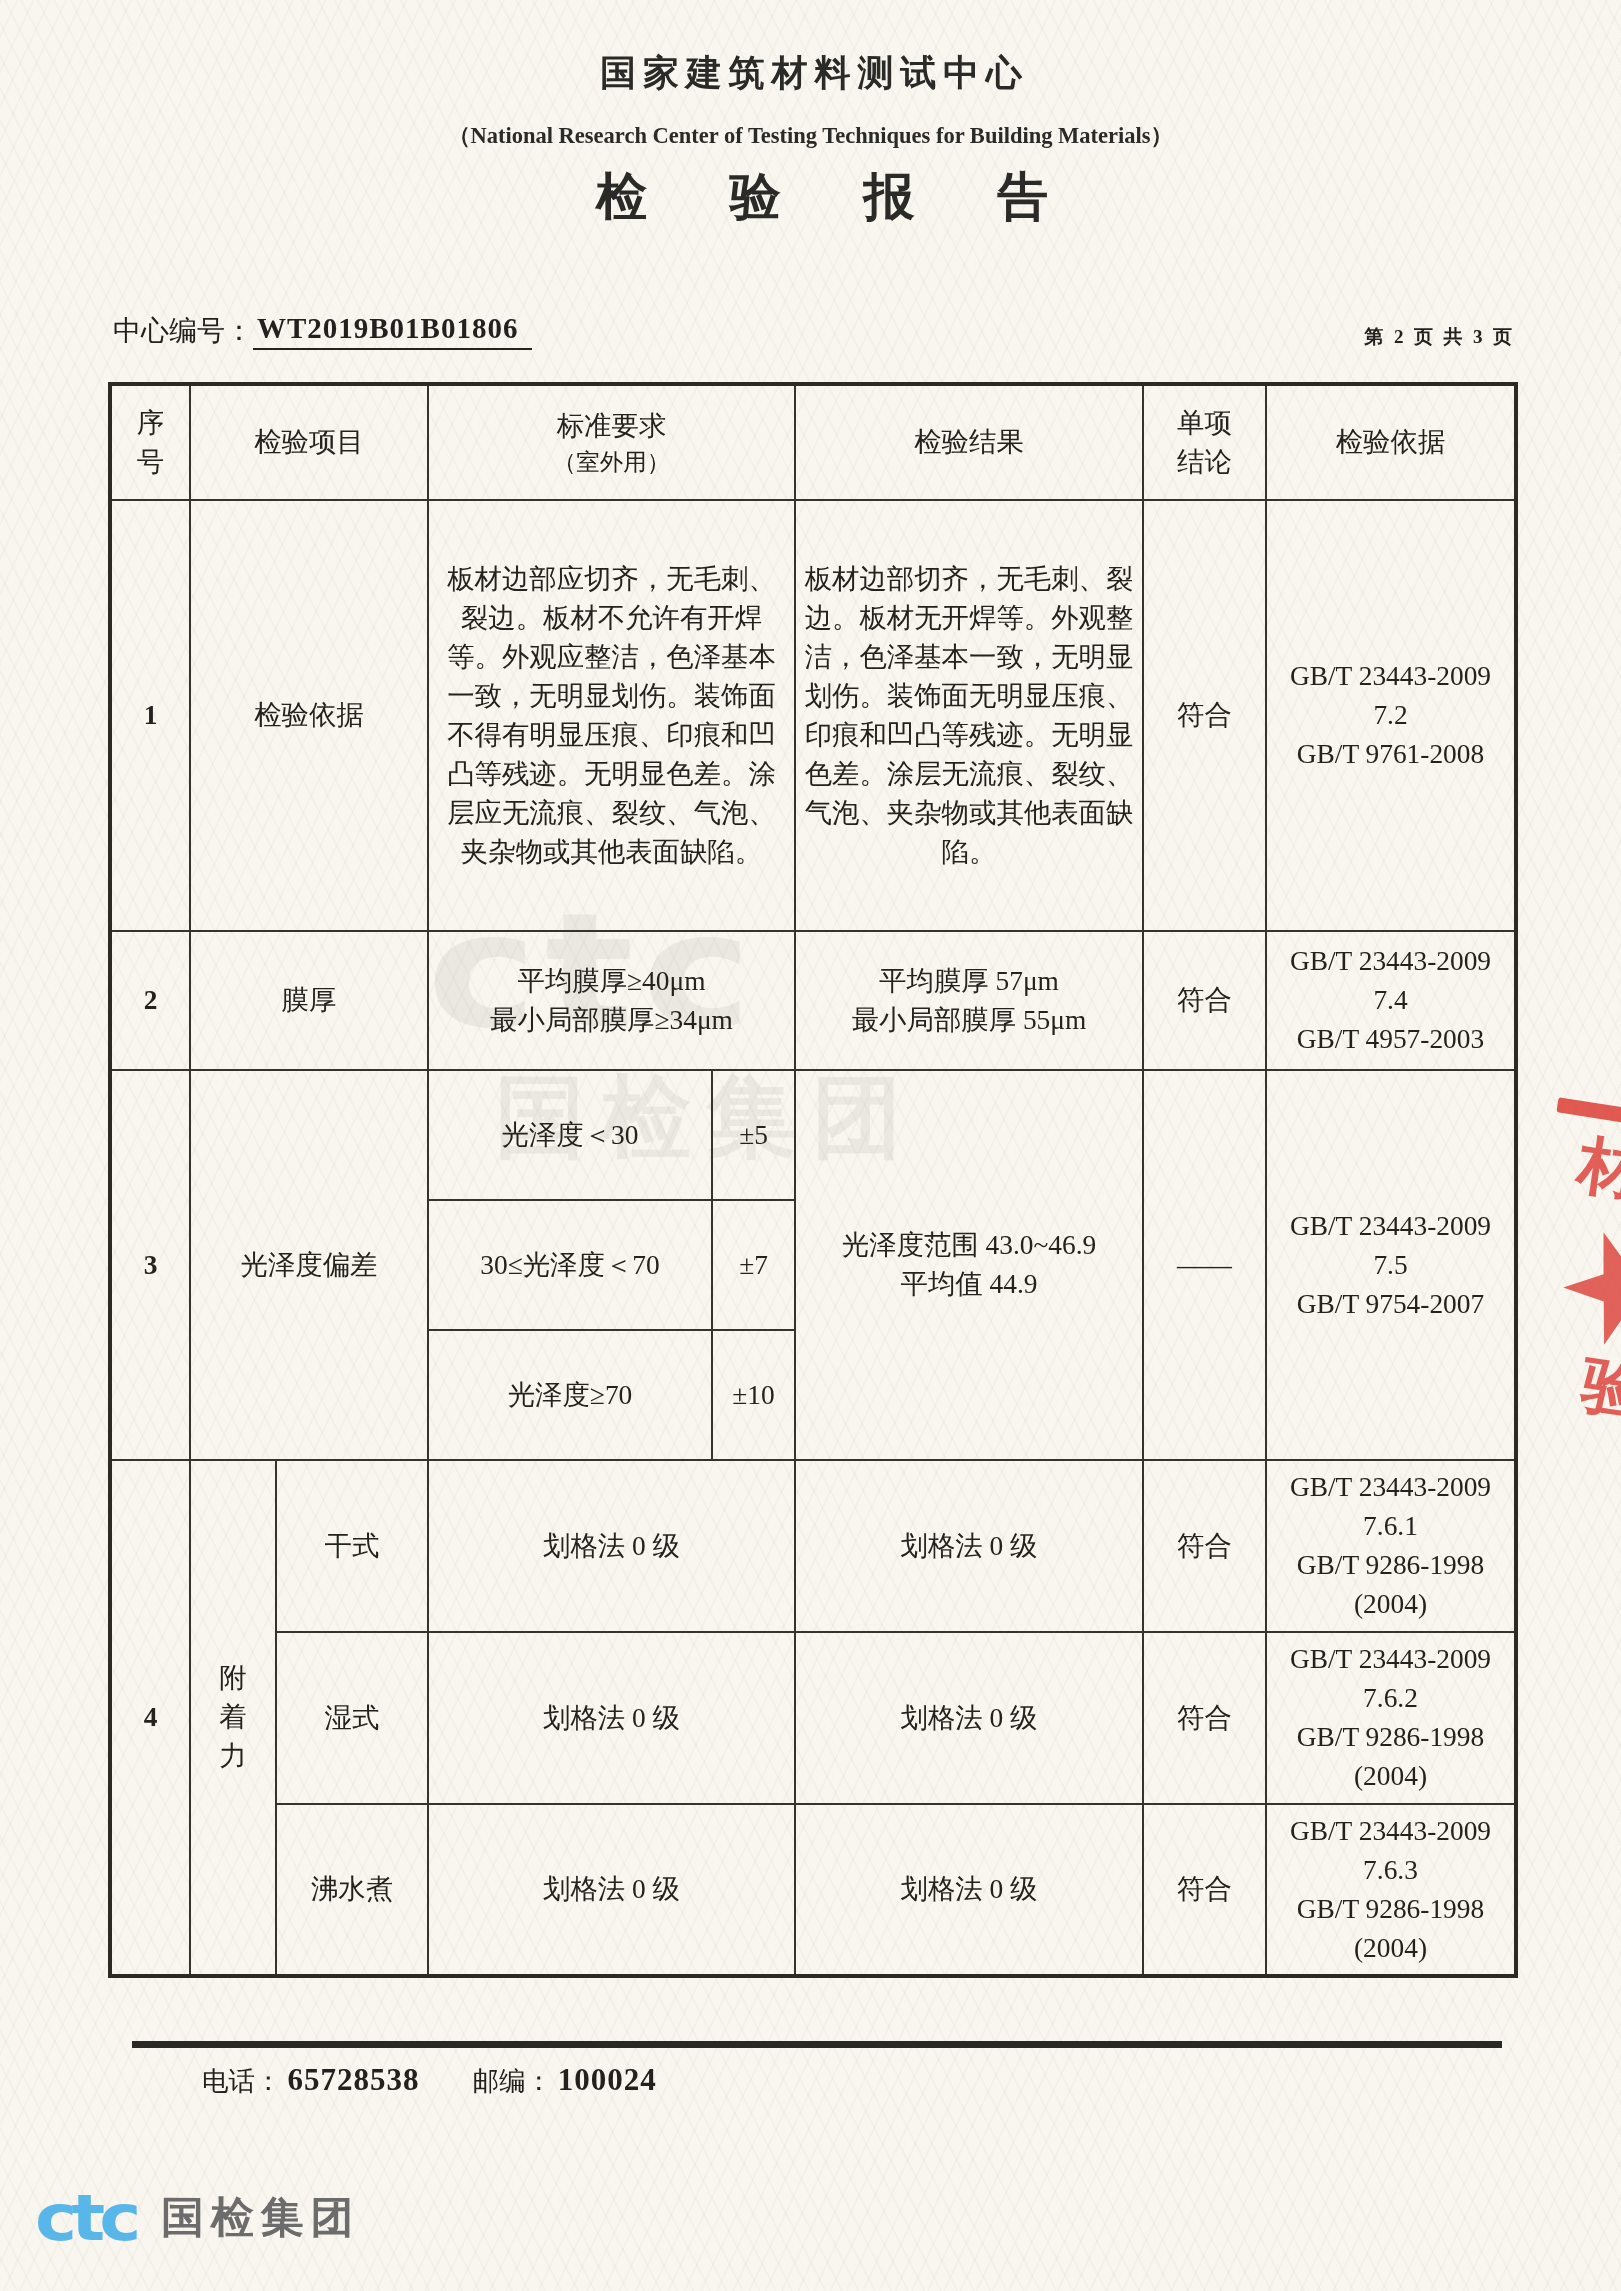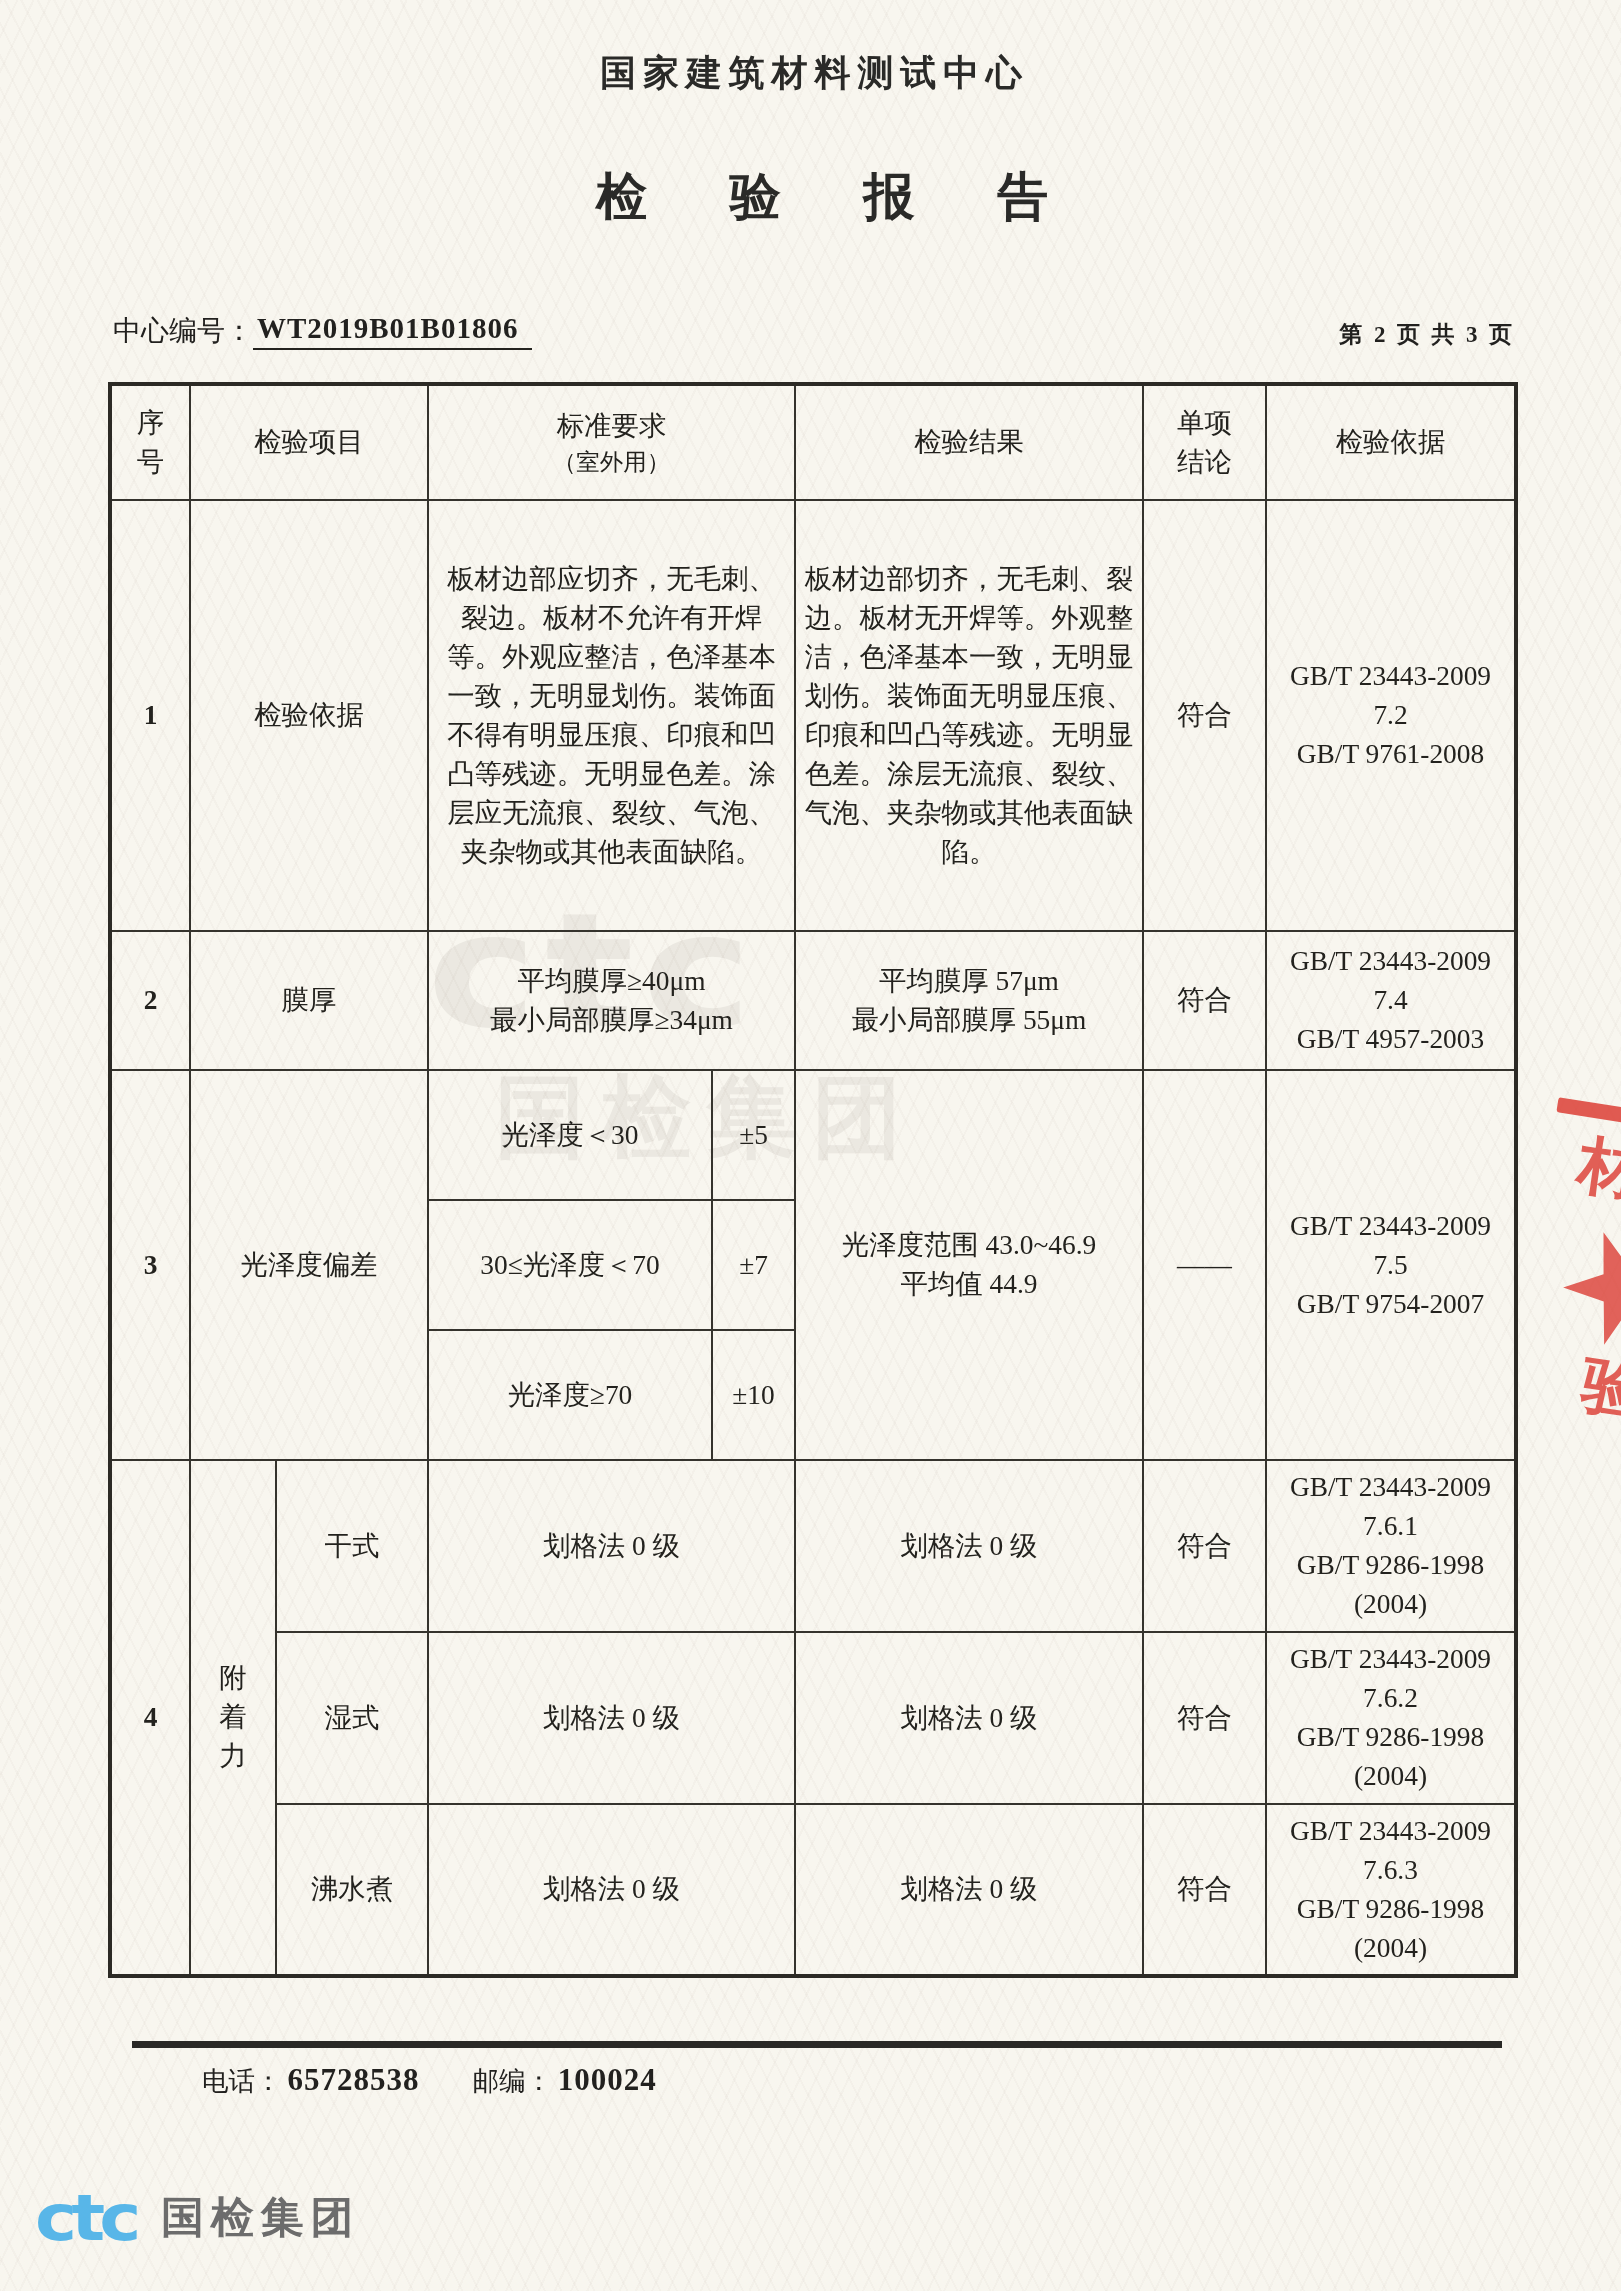--- a/index.html
+++ b/index.html
@@ -22,21 +22,21 @@
     font-size:22.5px; font-weight:bold; color:#2a2a28;}
   .report-cn{ position:absolute; top:163px; left:29px; width:100%; text-align:center;
     font-size:51px; font-weight:600; letter-spacing:35px; color:#2a2a28;}
   .report-en{ position:absolute; top:247px; left:0; width:100%; text-align:center;
     font-size:22.5px; font-weight:bold;}
   .no-line{ position:absolute; top:312px; left:113px; width:1402px;
     display:flex; align-items:flex-end;}
   .no-label{ font-size:28px; }
   .no-value{ font-size:29px; font-weight:bold; letter-spacing:1px;
     border-bottom:2.9px solid #24231f; padding:0 13.7px 2.9px 3.9px; }
-  .page-info{ margin-left:auto; font-size:23px; font-weight:600; letter-spacing:2.9px;font-family:Liberation Serif, serif; }
+  .page-info{ margin-left:auto; font-size:19px; font-weight:600; letter-spacing:2.9px;font-family:Liberation Serif, serif; }
   
   table.report{ position:absolute; left:108px; top:382px; width:1407px;
     border-collapse:collapse; table-layout:fixed; }
   table.report th, table.report td{
     border:2px solid #35332d; vertical-align:middle; text-align:center;
     font-size:27.4px; line-height:39px; color:#23221e; padding:5.9px 7.8px;
     overflow:hidden;
   }
   table.report{ border:4.9px solid #2c2a25; }
   tr.tr-head{ height:116px; }
@@ -82,20 +82,21 @@
 </style>
 </head>
 <body>
 
 <div class="page">
 
   <div class="wm wm-mark">ctc</div>
   <div class="wm wm-name">国检集团</div>
 
   <div class="org-cn">国家建筑材料测试中心</div>
+  <div class="org-en">（National Research Center of Testing Techniques for Building Materials）</div>
   <div class="report-cn">检 验 报 告</div>
 
   <div class="no-line">
     <span class="no-label">中心编号：</span>
     <span class="no-value">WT2019B01B01806</span>
     <span class="page-info">第 2 页  共 3 页</span>
   </div>
 
   <table class="report">
     <colgroup>

